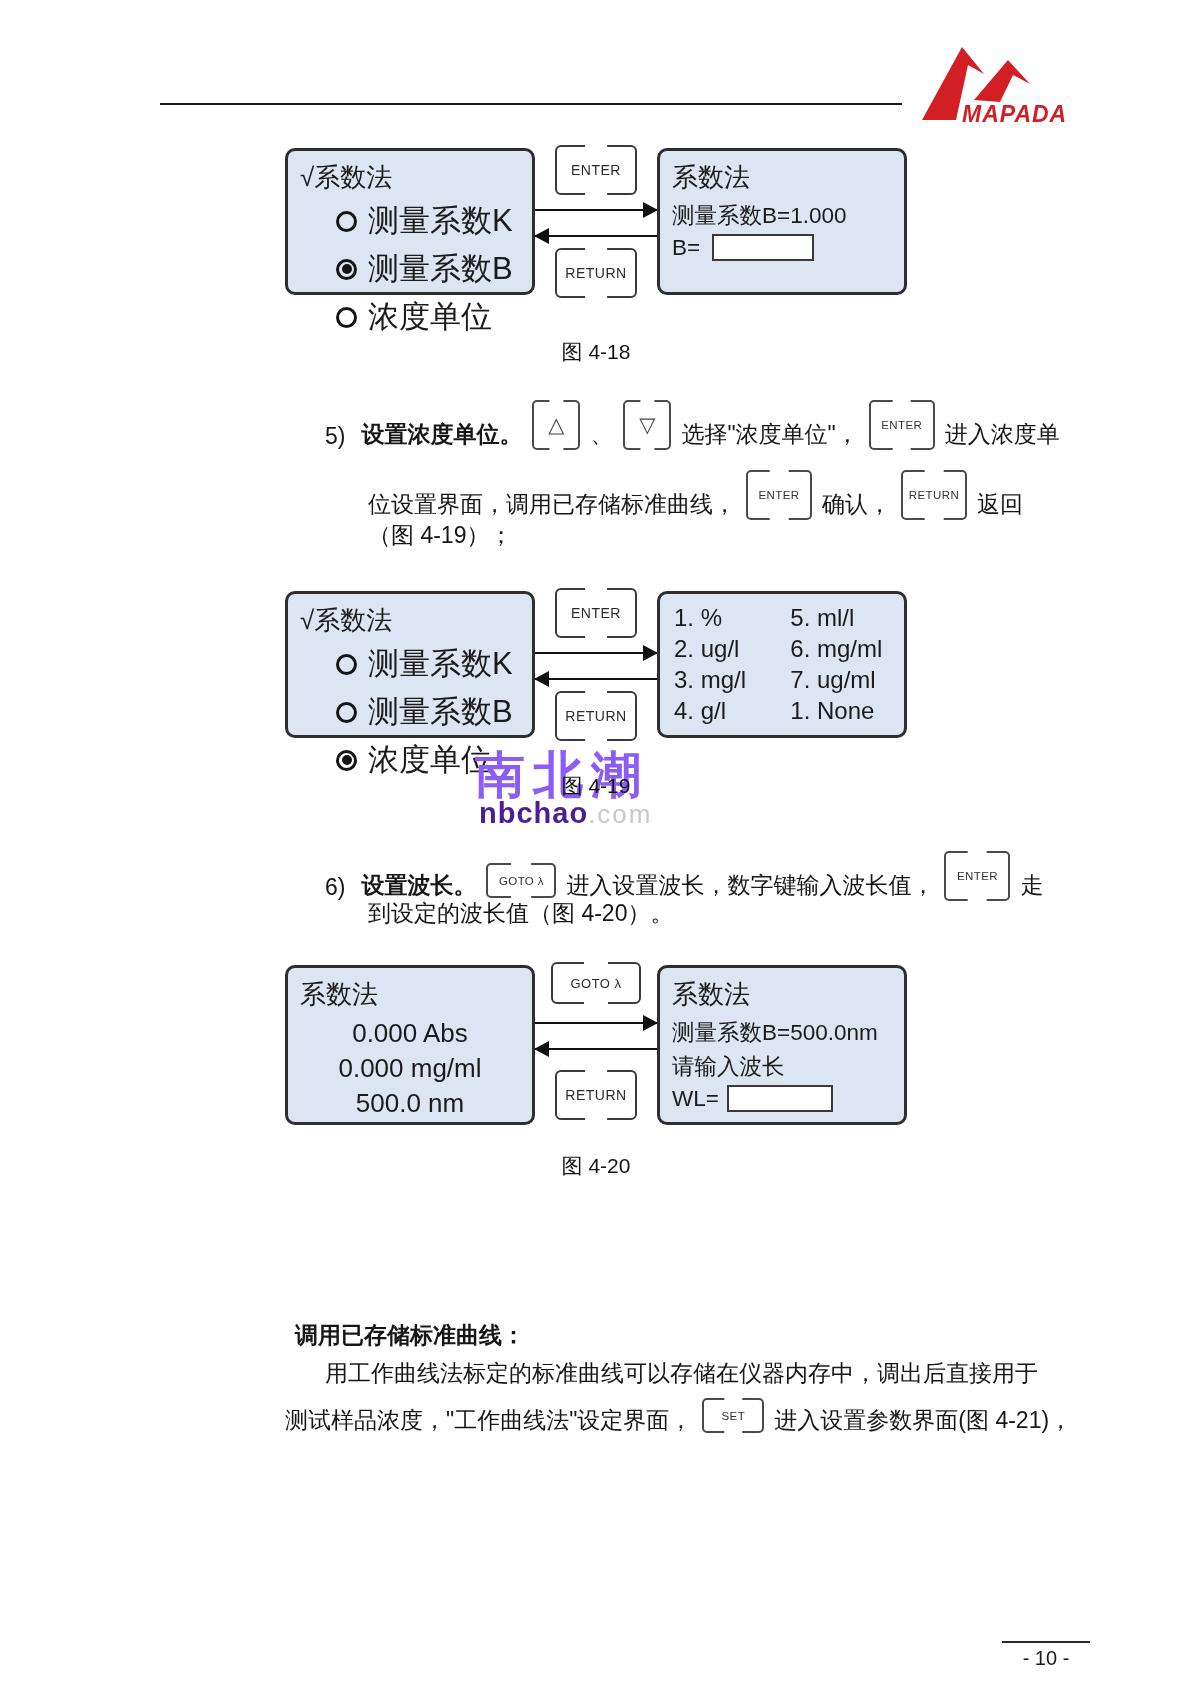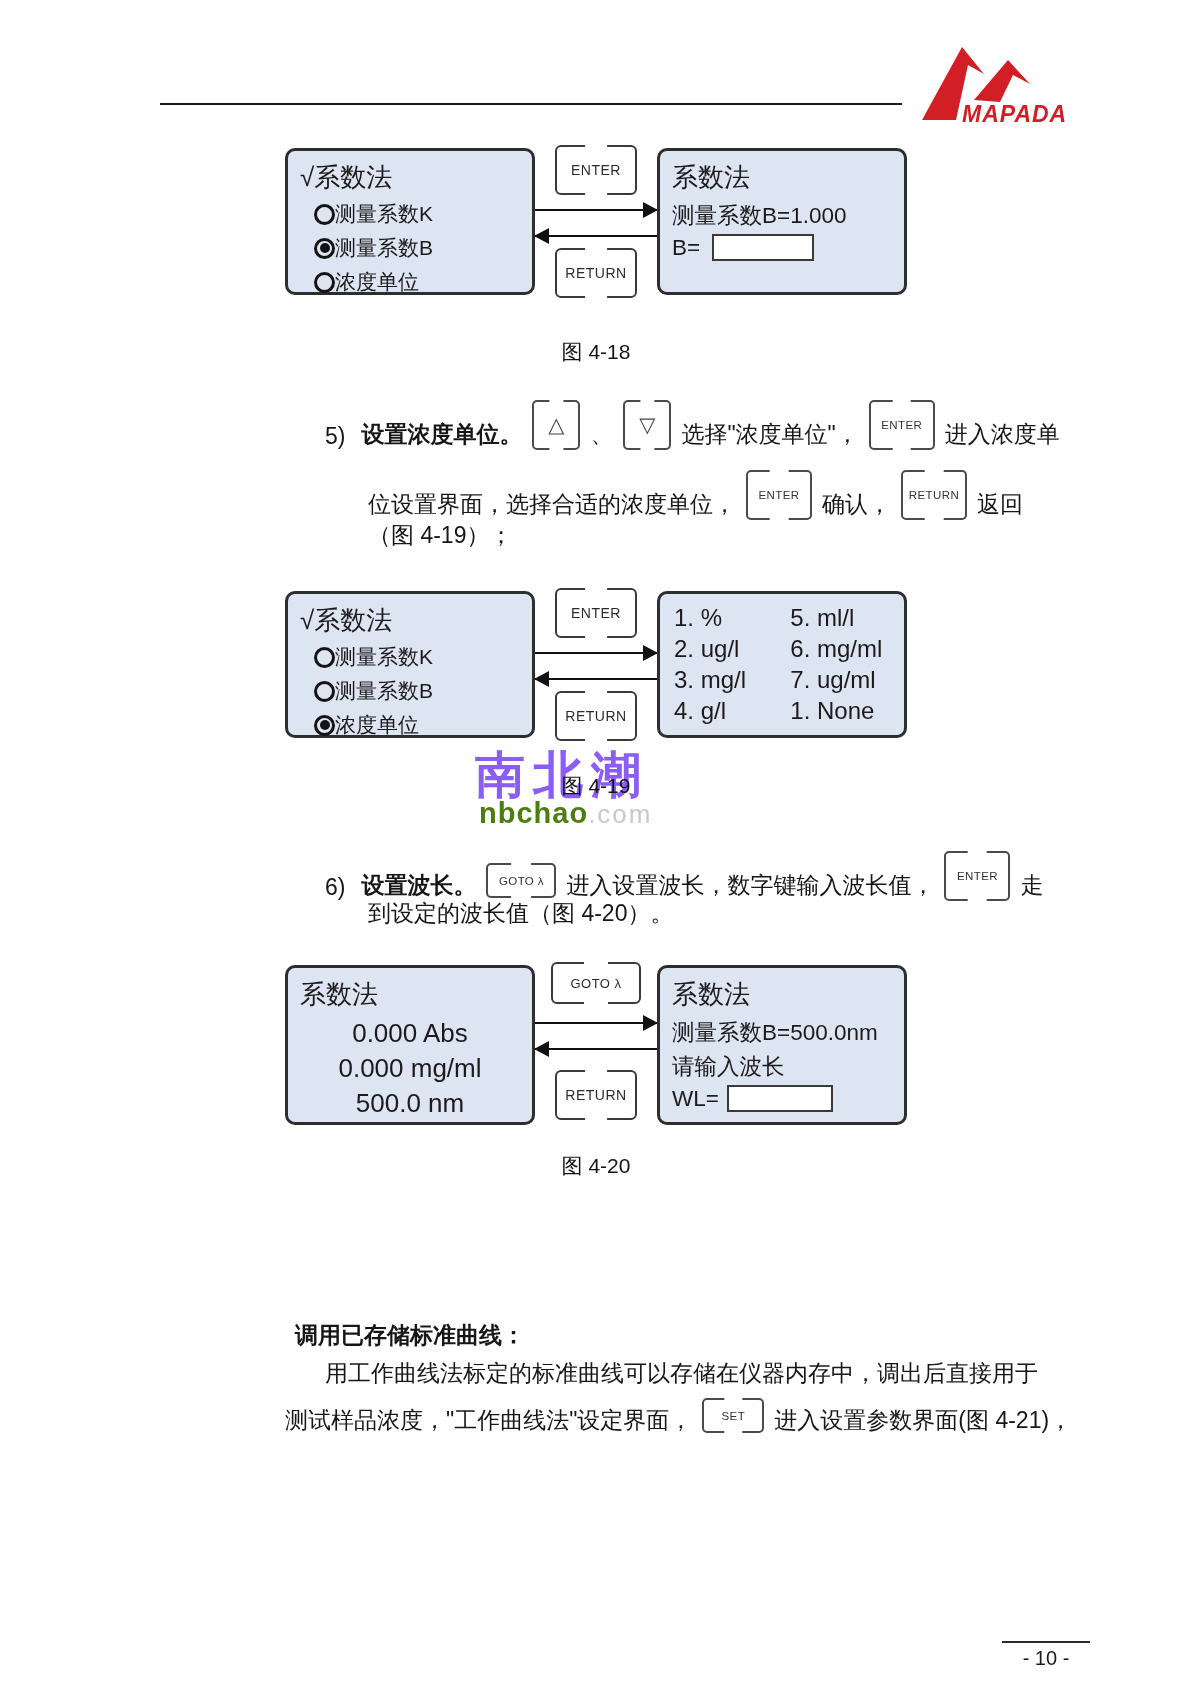--- a/index.html
+++ b/index.html
@@ -10,21 +10,21 @@
   
   .header-rule{position:absolute;left:160px;top:103px;width:742px;height:2px;background:#1a1a1a;}
   .logo{position:absolute;left:912px;top:44px;width:176px;height:84px;}
   
   .figure{position:absolute;left:285px;width:690px;}
   .lcd{
     position:absolute;background:#dde4f2;border:3px solid #2e2e2e;border-radius:10px;
     box-sizing:border-box;
   }
   .lcd-title{font-size:26px;padding:9px 0 2px 12px;white-space:nowrap;}
-  .menu-item{display:flex;align-items:center;padding:3px 0 3px 26px;font-size:21px;white-space:nowrap;}
+  .menu-item{display:flex;align-items:center;gap:11px;padding:3px 0 3px 48px;font-size:31px;white-space:nowrap;}
   .radio{width:15px;height:15px;border:3px solid #141414;border-radius:50%;flex:0 0 auto;position:relative;background:#fff0;}
   .radio.checked::after{content:"";position:absolute;inset:2.5px;background:#141414;border-radius:50%;}
   .lcd-line{font-size:22.5px;padding:3px 0 0 12px;white-space:nowrap;}
   .input-row{display:flex;align-items:center;gap:12px;}
   .input-box{display:inline-block;width:102px;height:27px;background:#ffffff;border:2.5px solid #3a3a3a;box-sizing:border-box;}
   .display-line{font-size:26px;text-align:center;padding-top:4px;white-space:nowrap;}
   .units-grid{
     display:grid;grid-template-columns:1.08fr 1fr;grid-template-rows:repeat(4,1fr);
     grid-auto-flow:column;height:100%;box-sizing:border-box;padding:8px 6px 8px 14px;
     font-size:24px;align-items:center;white-space:nowrap;
@@ -58,21 +58,21 @@
   .ikey.sq{width:44px;height:46px;font-size:21px;color:#444;}
   .ikey.flat{width:66px;height:31px;margin-bottom:3px;}
   .plain{position:absolute;font-size:23px;color:#161616;white-space:nowrap;}
   .heading{font-weight:bold;}
   
   .wm-main{
     position:absolute;left:475px;top:742px;z-index:1;
     font-family:"DejaVu Serif", serif;font-weight:bold;font-size:50px;letter-spacing:8px;color:#8b5cf6;white-space:nowrap;
   }
   .wm-sub{position:absolute;left:479px;top:797px;z-index:1;white-space:nowrap;font-family:"Liberation Sans",sans-serif;}
-  .wm-sub .wb{font-size:29px;font-weight:bold;color:#4d7c0f;letter-spacing:1px;}
+  .wm-sub .wb{font-size:29px;font-weight:bold;color:#4c1d95;letter-spacing:1px;}
   .wm-sub .wl{font-size:26px;color:#c8c8c8;letter-spacing:2px;}
   
   .footer-rule{position:absolute;left:1002px;top:1641px;width:88px;height:2px;background:#2a2a2a;}
   .footer-page{position:absolute;left:1002px;top:1647px;width:88px;text-align:center;font-size:20px;color:#1b1b1b;}
 </style>
 </head>
 <body>
 
 <div class="page">
 
@@ -120,21 +120,21 @@
     <span class="sp">5)</span>
     <span class="b">设置浓度单位。</span>
     <span class="ikey sq">△</span>
     <span>、</span>
     <span class="ikey sq">▽</span>
     <span>选择"浓度单位"，</span>
     <span class="ikey tall">ENTER</span>
     <span>进入浓度单</span>
   </div>
   <div class="tline" style="left:368px;top:468px;height:52px;">
-    <span>位设置界面，选择合适的浓度单位，</span>
+    <span>位设置界面，调用已存储标准曲线，</span>
     <span class="ikey tall">ENTER</span>
     <span>确认，</span>
     <span class="ikey tall">RETURN</span>
     <span>返回</span>
   </div>
   <div class="plain" style="left:368px;top:520px;">（图 4-19）；</div>
 
   <div class="figure" style="top:588px;height:160px;">
     <div class="lcd" style="left:0;top:3px;width:250px;height:147px;">
       <div class="lcd-title">√系数法</div>

